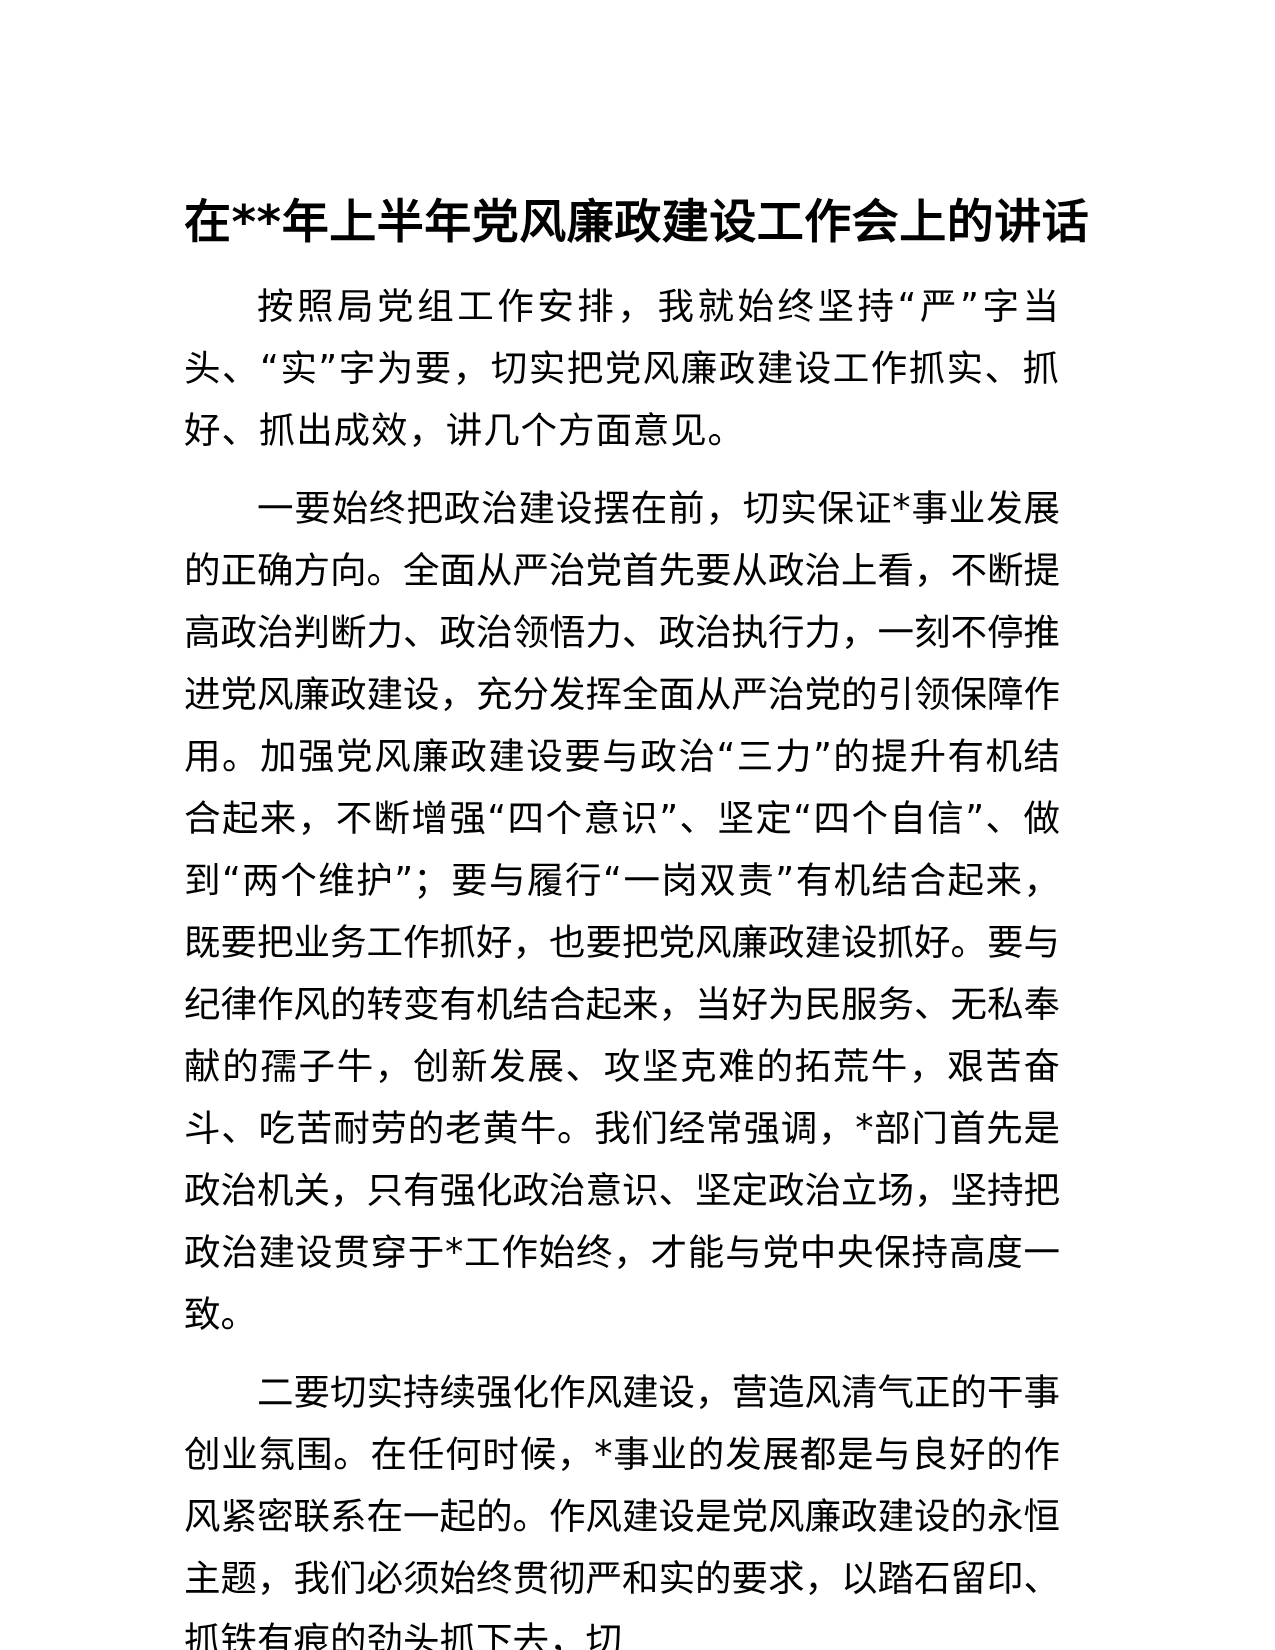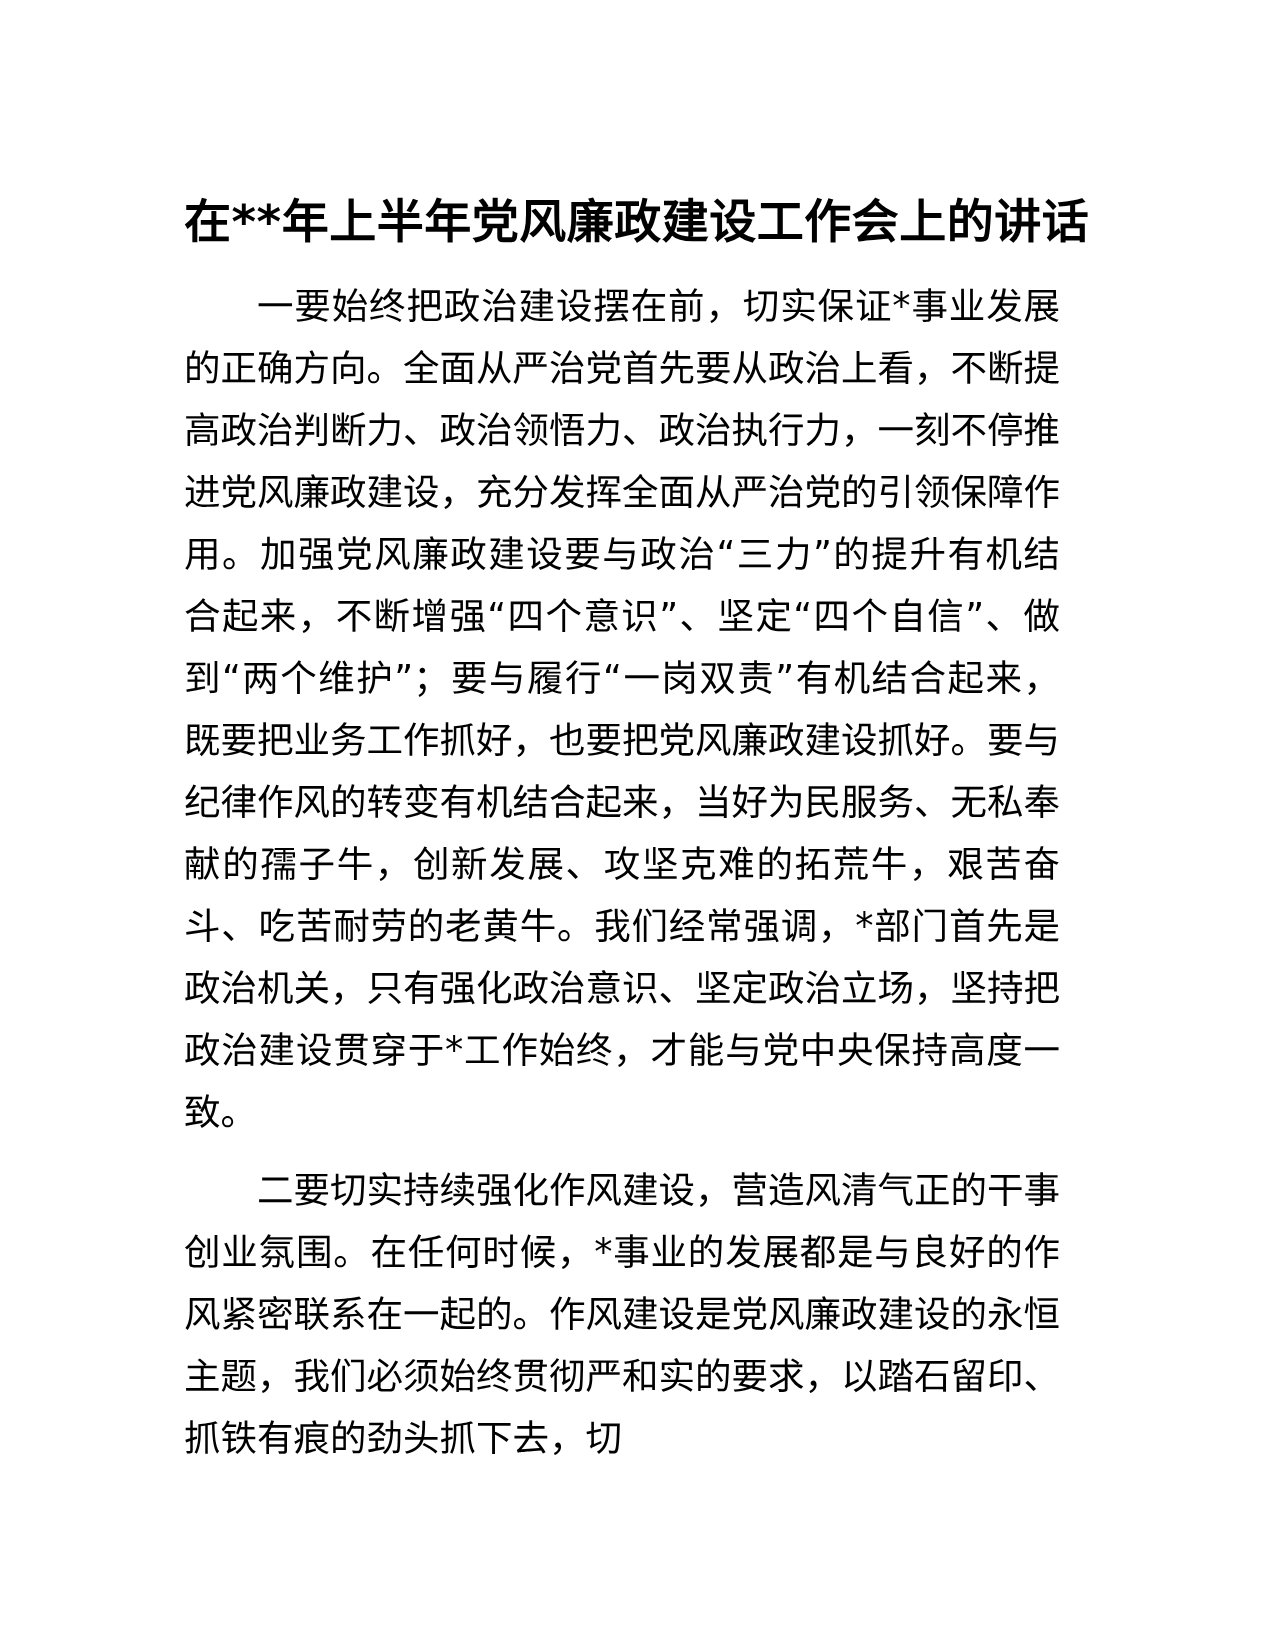--- a/index.html
+++ b/index.html
@@ -76,19 +76,20 @@
 </style>
 </head>
 <body>
 
 <div class="page">
   <div class="content">
 
     <h1 class="doc-title">在**年上半年党风廉政建设工作会上的讲话</h1>
 
 
+    <p class="para tracked">按照局党组工作安排，我就始终坚持“严”字当头、“实”字为要，切实把党风廉政建设工作抓实、抓好、抓出成效，讲几个方面意见。</p>
 
     <p class="para gap-before">一要始终把政治建设摆在前，切实保证*事业发展的正确方向。全面从严治党首先要从政治上看，不断提高政治判断力、政治领悟力、政治执行力，一刻不停推进党风廉政建设，充分发挥全面从严治党的引领保障作用。加强党风廉政建设要与政治“三力”的提升有机结合起来，不断增强“四个意识”、坚定“四个自信”、做到“两个维护”；要与履行“一岗双责”有机结合起来，既要把业务工作抓好，也要把党风廉政建设抓好。要与纪律作风的转变有机结合起来，当好为民服务、无私奉献的孺子牛，创新发展、攻坚克难的拓荒牛，艰苦奋斗、吃苦耐劳的老黄牛。我们经常强调，*部门首先是政治机关，只有强化政治意识、坚定政治立场，坚持把政治建设贯穿于*工作始终，才能与党中央保持高度一致。</p>
 
     <p class="para gap-before last">二要切实持续强化作风建设，营造风清气正的干事创业氛围。在任何时候，*事业的发展都是与良好的作风紧密联系在一起的。作风建设是党风廉政建设的永恒主题，我们必须始终贯彻严和实的要求，以踏石留印、抓铁有痕的劲头抓下去，切</p>
 
   </div>
 </div>
 
 </body></html>

